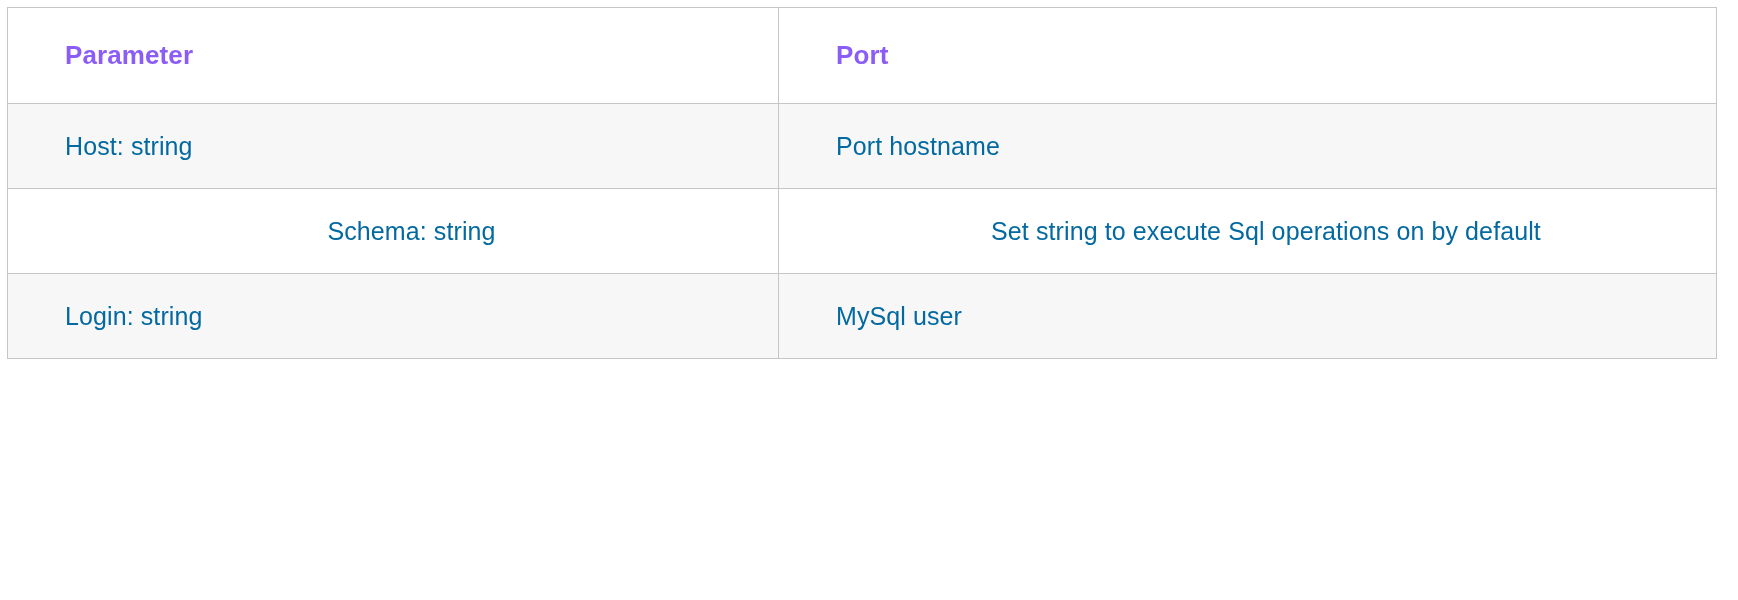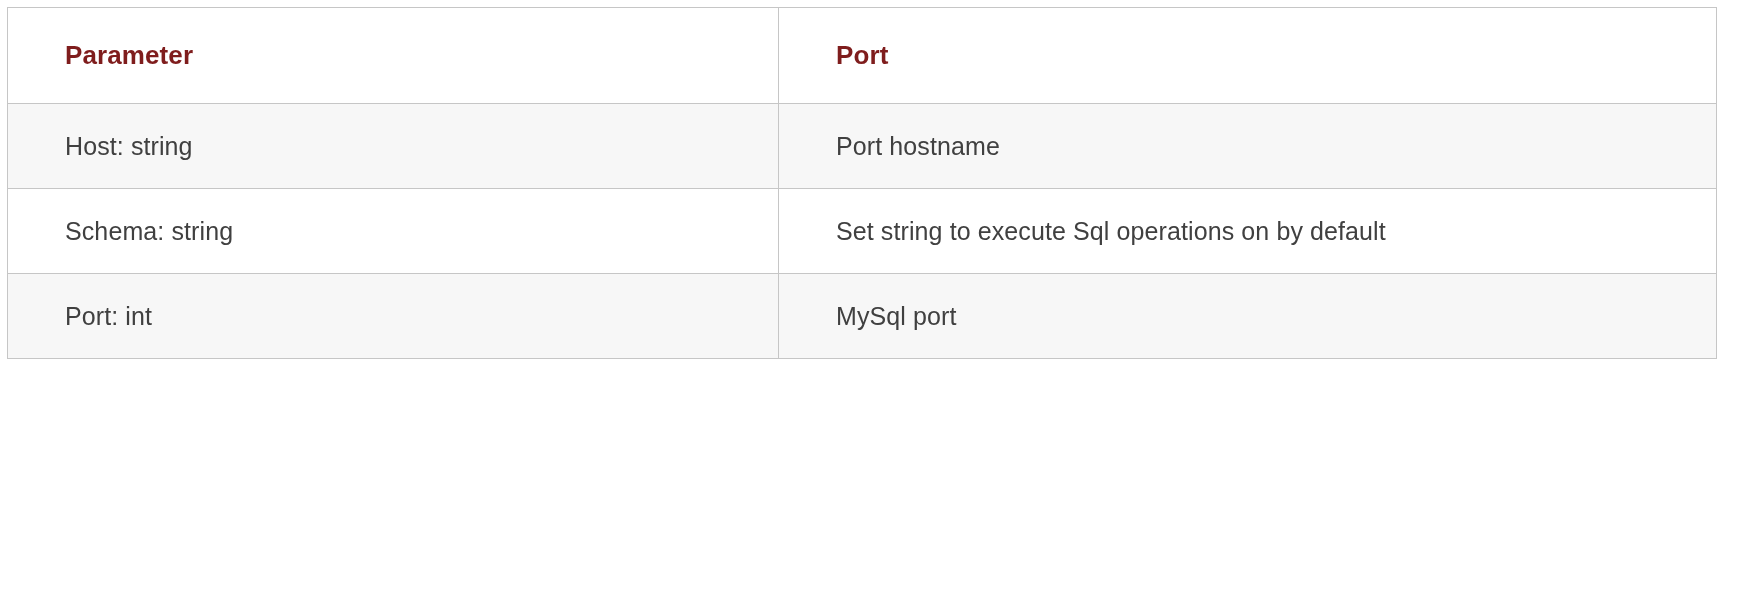--- a/index.html
+++ b/index.html
@@ -54,36 +54,37 @@
     overflow: hidden;
   }
 
   .param-table thead th {
     background: #ffffff;
     height: 96px;
   }
   .param-table thead th .cell-inner {
     font-size: 26px;
     font-weight: bold;
-    color: #7f1d1d;
+    color: #8b5cf6;
     letter-spacing: 0.1px;
   }
 
   .param-table tbody td .cell-inner {
     font-size: 25px;
     font-weight: normal;
-    color: #404040;
+    color: #0369a1;
     letter-spacing: 0.1px;
   }
 
   .param-table tbody tr.row-odd td {
     background: #f7f7f7;
   }
   .param-table tbody tr.row-even td {
     background: #ffffff;
+    text-align: center;
   }
 </style>
 </head>
 <body>
 
 <div class="page">
 
   <table class="param-table">
     <colgroup>
       <col class="col-param">
@@ -113,22 +114,22 @@
       <tr class="row-even">
         <td>
           <div class="cell-inner">Schema: string</div>
         </td>
         <td>
           <div class="cell-inner">Set string to execute Sql operations on by default</div>
         </td>
       </tr>
       <tr class="row-odd">
         <td>
-          <div class="cell-inner">Port: int</div>
+          <div class="cell-inner">Login: string</div>
         </td>
         <td>
-          <div class="cell-inner">MySql port</div>
+          <div class="cell-inner">MySql user</div>
         </td>
       </tr>
     </tbody>
   </table>
 
 </div>
 
 </body></html>

